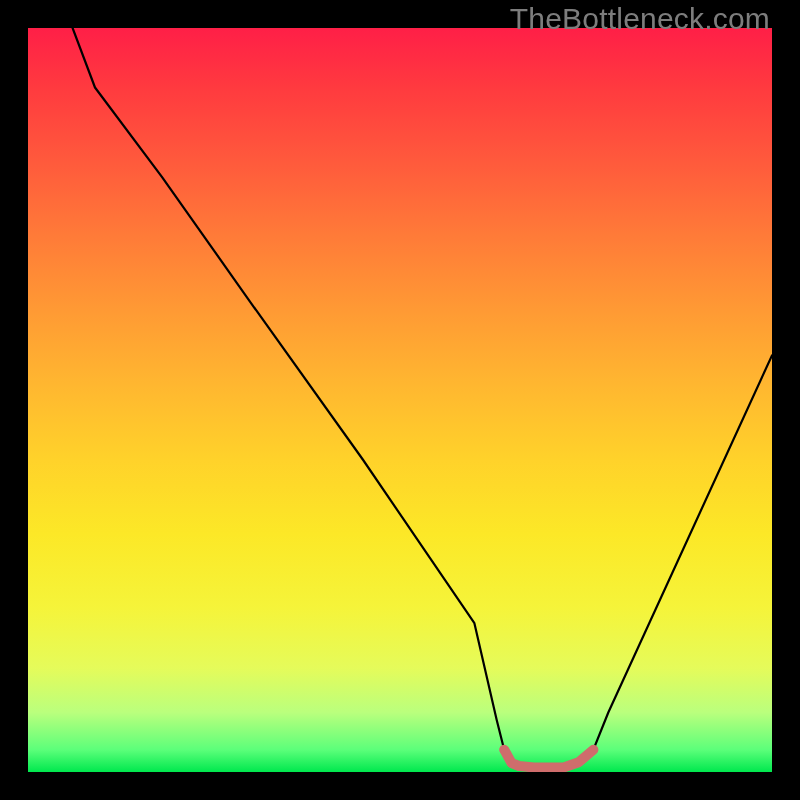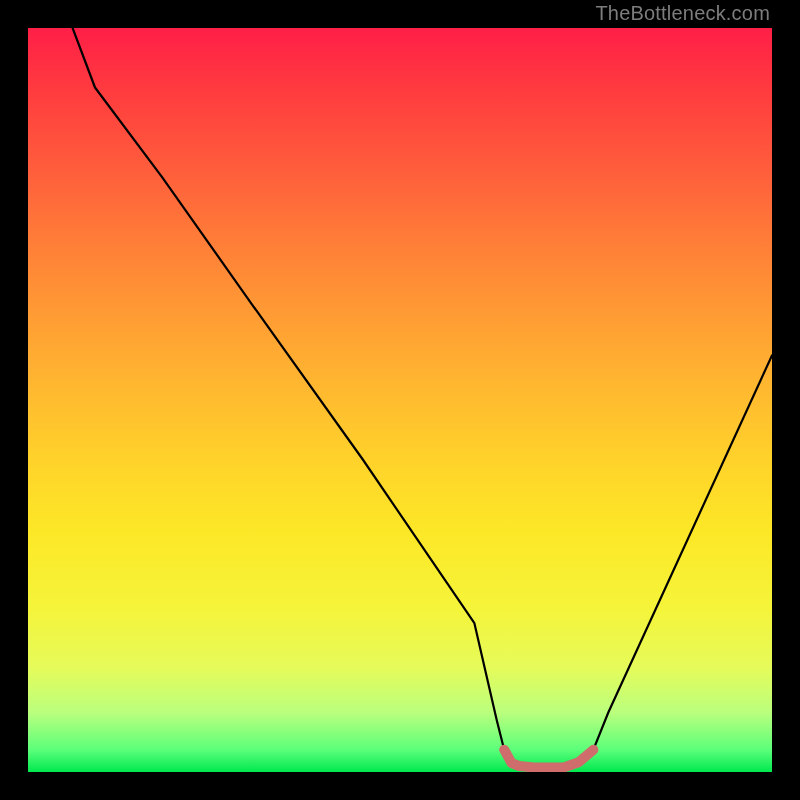--- a/index.html
+++ b/index.html
@@ -40,21 +40,21 @@
       #baff7d 92%,
       #5cff7a 97%,
       #00e84e 100%
     );
   }
   .watermark {
     position: absolute;
     top: 2px;
     right: 30px;
     color: #7d7d7d;
-    font-size: 20px;
+    font-size: 30px;
     font-weight: 500;
     letter-spacing: 0.2px;
     user-select: none;
   }
   svg.curve {
     position: absolute;
     top: 0;
     left: 0;
     width: 744px;
     height: 744px;

